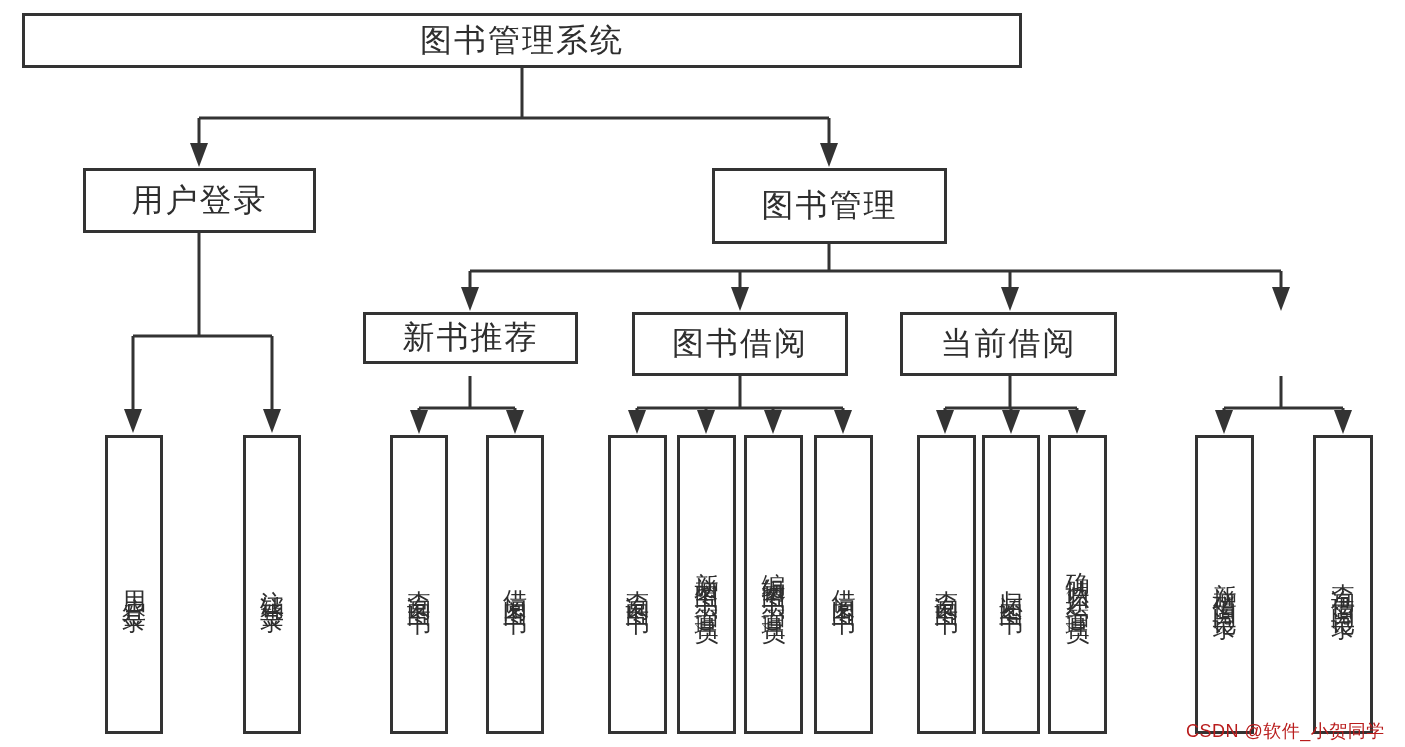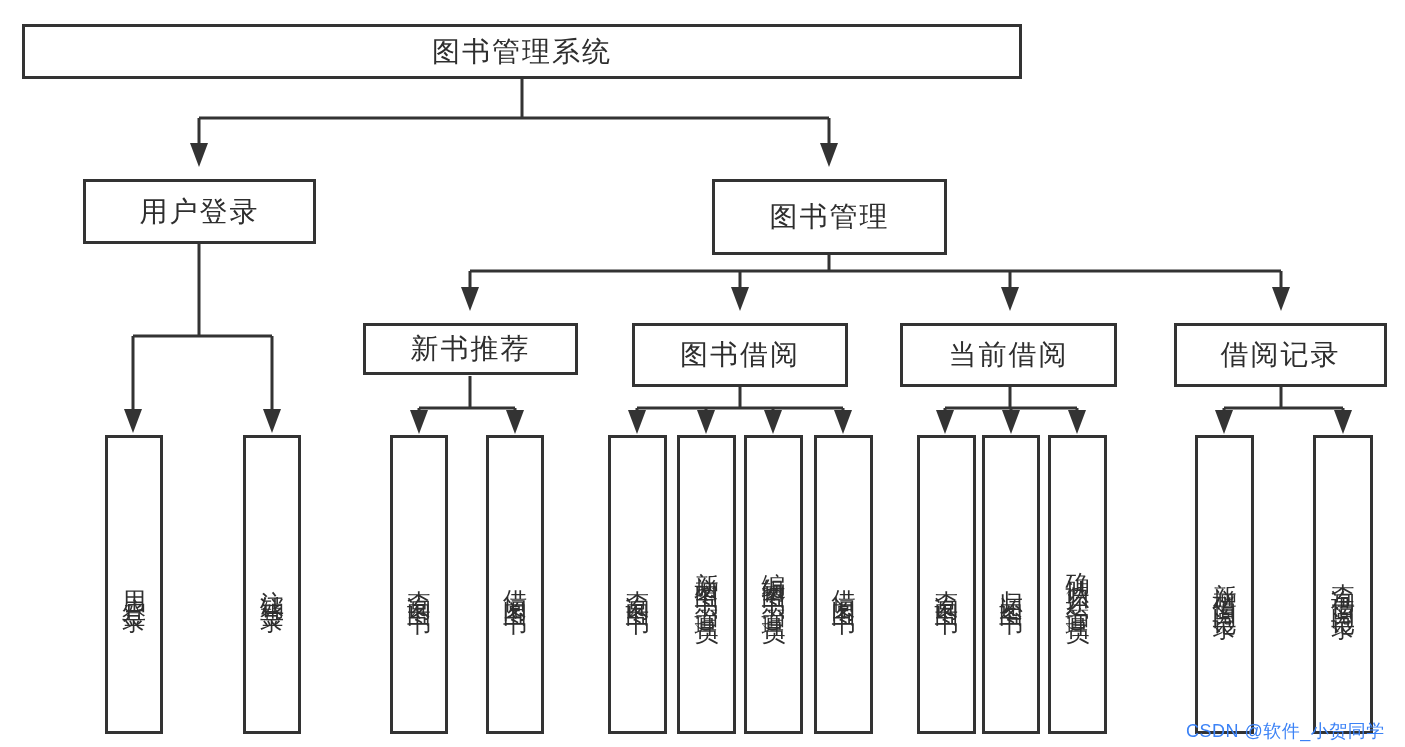--- a/index.html
+++ b/index.html
@@ -22,26 +22,25 @@
     z-index: 1;
   }
   .hbox {
     position: absolute;
     box-sizing: border-box;
     background: #ffffff;
     border: 3px solid #333333;
     display: flex;
     align-items: center;
     justify-content: center;
-    font-size: 28px;
+    font-size: 32px;
     letter-spacing: 2px;
     color: #2e2e2e;
     z-index: 2;
     white-space: nowrap;
-    margin-top: 11px;
   }
   .vbox {
     position: absolute;
     box-sizing: border-box;
     background: #ffffff;
     border: 3px solid #333333;
     display: flex;
     align-items: center;
     justify-content: center;
     z-index: 2;
@@ -56,21 +55,21 @@
     line-height: 1;
     color: #2e2e2e;
     white-space: nowrap;
   }
   #watermark {
     position: absolute;
     left: 1186px;
     top: 719px;
     font-size: 18px;
     letter-spacing: 0.5px;
-    color: #3b82f6;
+    color: #b91c1c;
     z-index: 10;
     white-space: nowrap;
   }
 </style>
 </head>
 <body>
 
 <div id="canvas">
 
   <svg id="connectors" width="1405" height="747" viewBox="0 0 1405 747">
@@ -126,21 +125,20 @@
   </svg>
 
   <div class="hbox" style="left:22px; top:13px; width:1000px; height:55px;">图书管理系统</div>
 
   <div class="hbox" style="left:83px; top:168px; width:233px; height:65px;">用户登录</div>
   <div class="hbox" style="left:712px; top:168px; width:235px; height:76px;">图书管理</div>
 
   <div class="hbox" style="left:363px; top:312px; width:215px; height:52px;">新书推荐</div>
   <div class="hbox" style="left:632px; top:312px; width:216px; height:64px;">图书借阅</div>
   <div class="hbox" style="left:900px; top:312px; width:217px; height:64px;">当前借阅</div>
-  <div class="hbox" style="left:1174px; top:312px; width:213px; height:64px;">借阅记录</div>
 
   <div class="vbox" style="left:105px; width:58px;">
     <span class="vtext">用户登录</span>
   </div>
   <div class="vbox" style="left:243px; width:58px;">
     <span class="vtext">注销登录</span>
   </div>
 
   <div class="vbox" style="left:390px; width:58px;">
     <span class="vtext">查询图书</span>

